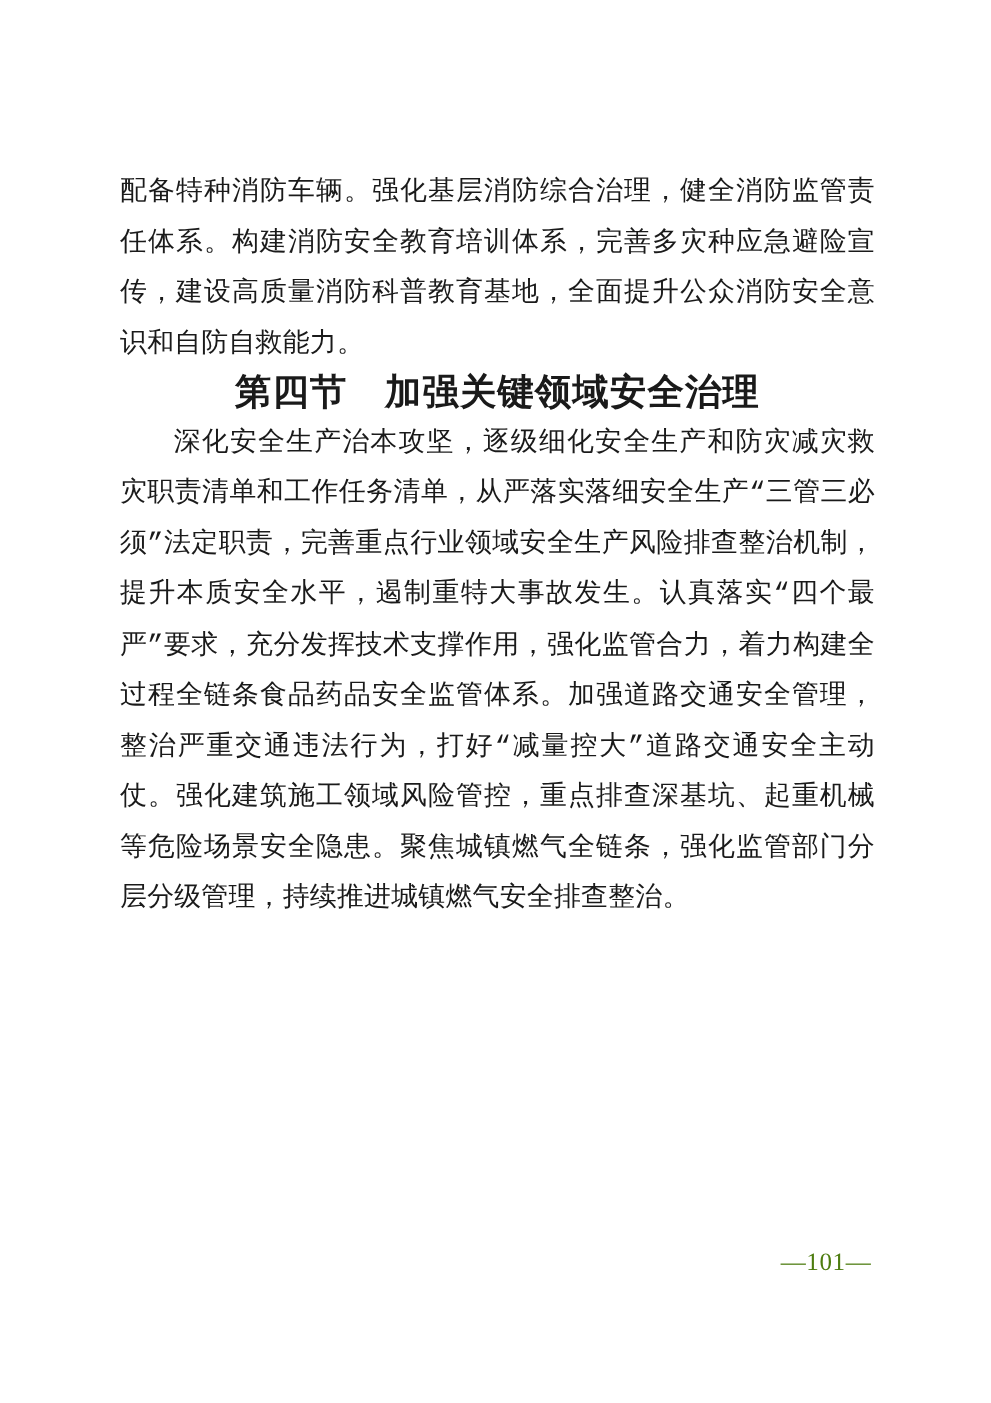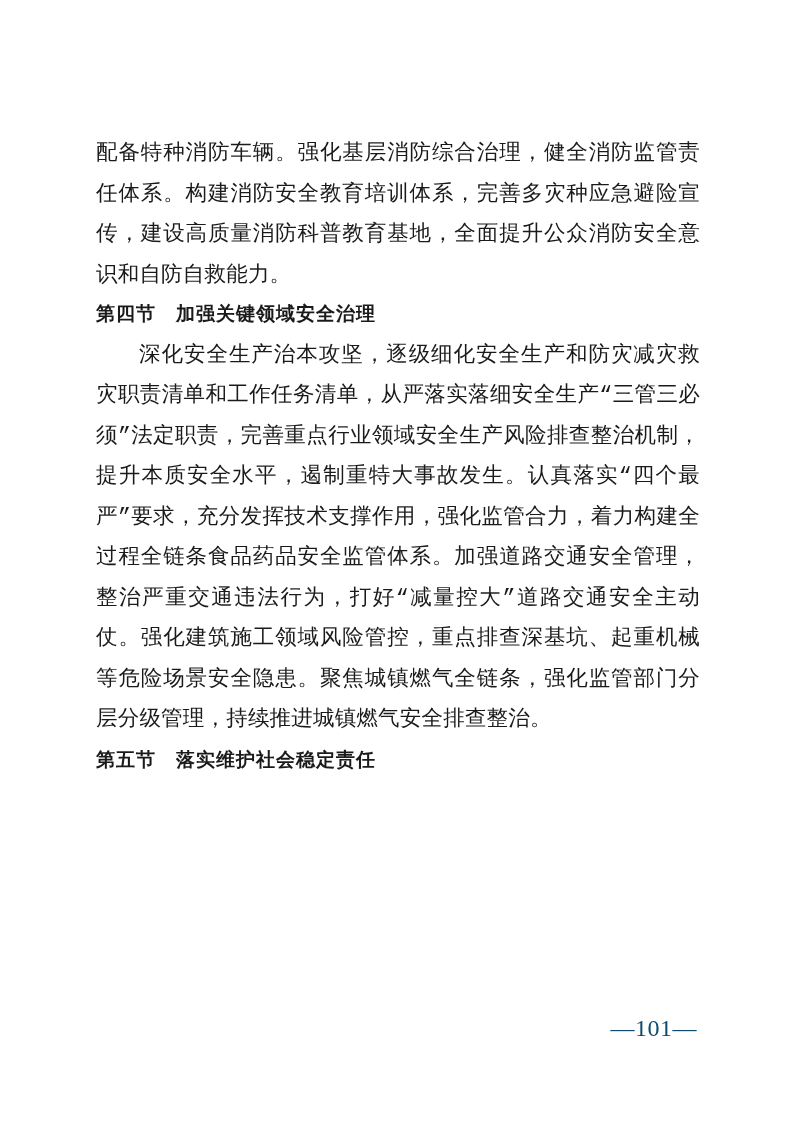--- a/index.html
+++ b/index.html
@@ -32,45 +32,45 @@
     text-justify: inter-ideograph;
     letter-spacing: 0.2px;
     margin: 0;
     white-space: pre-wrap;
   }
   .para.indent {
     text-indent: 43px;
     font-family: Liberation Mono, monospace;
   }
   .heading {
-    font-size: 19px;
+    font-size: 29px;
     line-height: 40.5px;
+    text-align: center;
     margin: 0;
     letter-spacing: 1px;
   }
   .pagenum {
     position: absolute;
     right: 96px;
-    bottom: 80px;
-    font-size: 24px;
+    bottom: 100px;
+    font-size: 20px;
     letter-spacing: 0.5px;
-    color: #0c4a6e;
+    color: #4d7c0f;
   }
 </style>
 </head>
 <body>
 
 <div class="page">
   <div class="content">
 
     <p class="para">配备特种消防车辆。强化基层消防综合治理，健全消防监管责任体系。构建消防安全教育培训体系，完善多灾种应急避险宣传，建设高质量消防科普教育基地，全面提升公众消防安全意识和自防自救能力。</p>
 
     <h2 class="heading">第四节　加强关键领域安全治理</h2>
 
     <p class="para indent">深化安全生产治本攻坚，逐级细化安全生产和防灾减灾救灾职责清单和工作任务清单，从严落实落细安全生产“三管三必须”法定职责，完善重点行业领域安全生产风险排查整治机制，提升本质安全水平，遏制重特大事故发生。认真落实“四个最严”要求，充分发挥技术支撑作用，强化监管合力，着力构建全过程全链条食品药品安全监管体系。加强道路交通安全管理，整治严重交通违法行为，打好“减量控大”道路交通安全主动仗。强化建筑施工领域风险管控，重点排查深基坑、起重机械等危险场景安全隐患。聚焦城镇燃气全链条，强化监管部门分层分级管理，持续推进城镇燃气安全排查整治。</p>
 
-    <h2 class="heading">第五节　落实维护社会稳定责任</h2>
 
 
   </div>
 
   <div class="pagenum">—101—</div>
 </div>
 
 </body></html>

